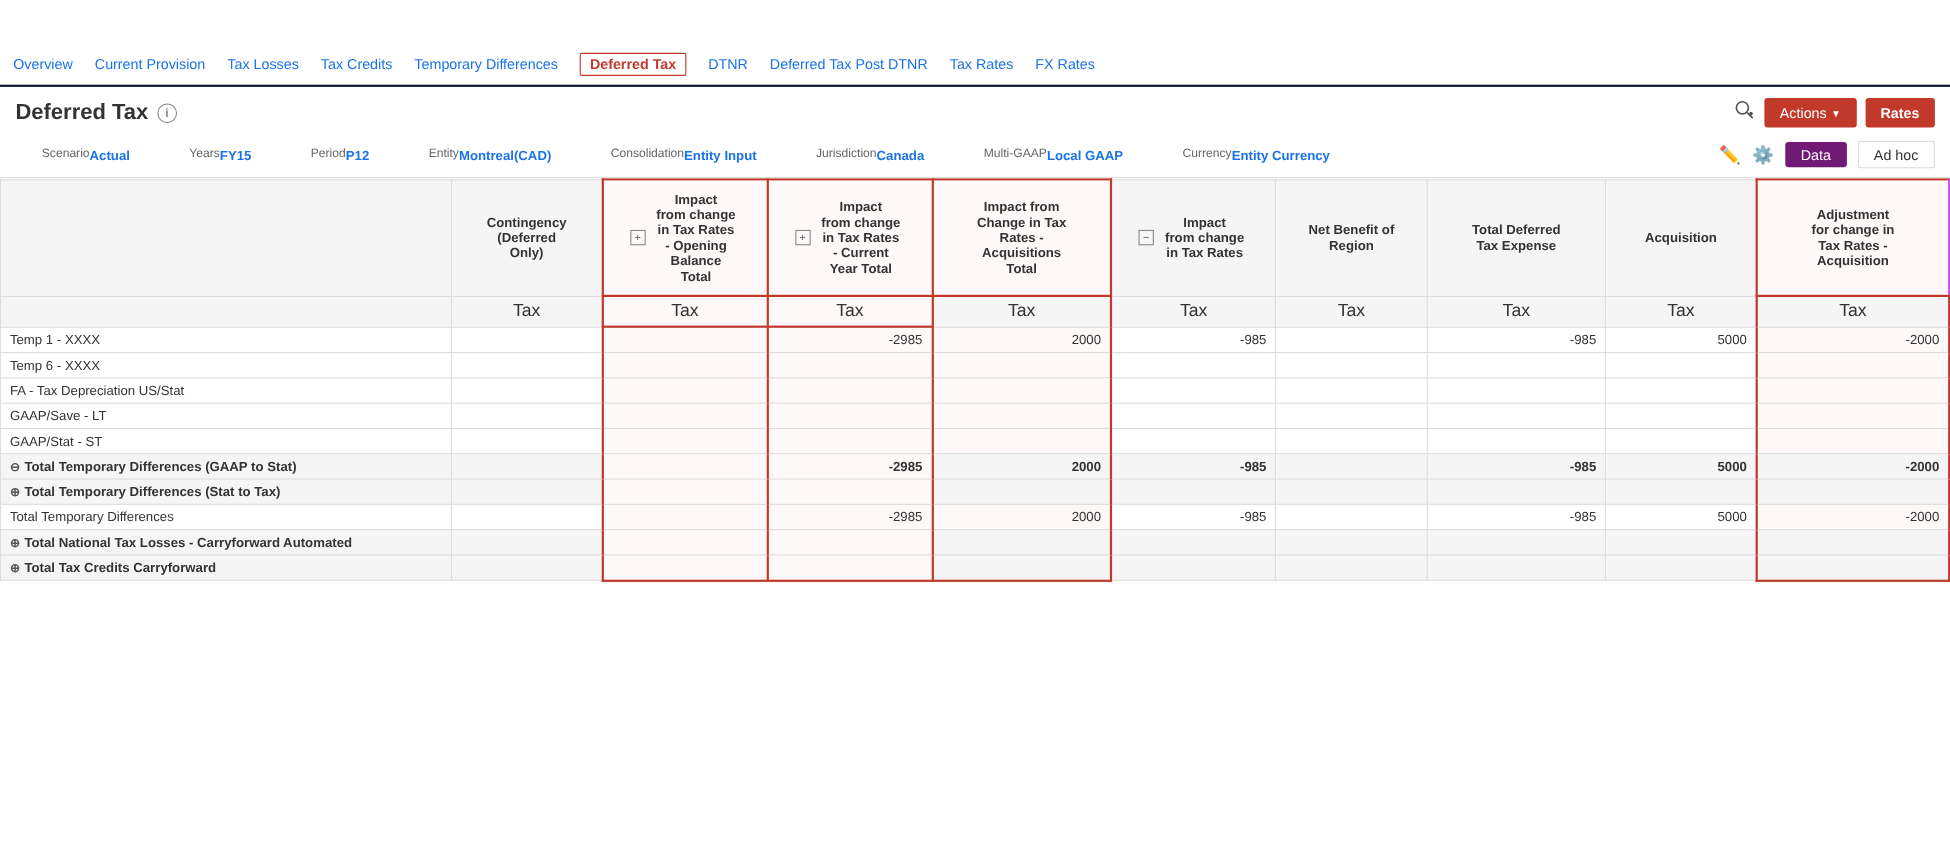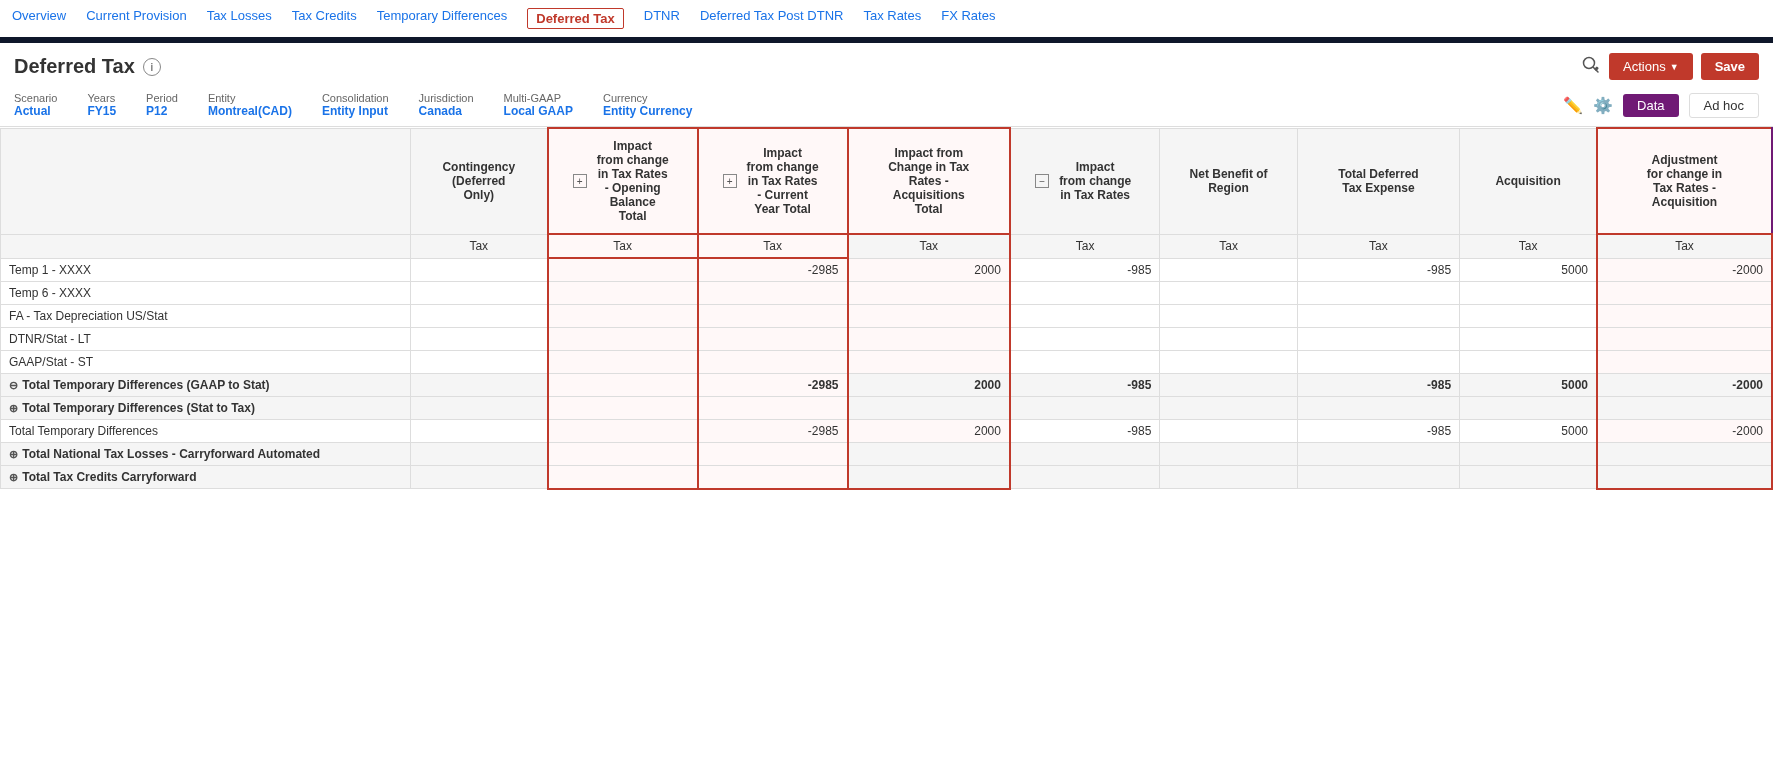--- a/index.html
+++ b/index.html
@@ -1,36 +1,36 @@
 <!DOCTYPE html>
 <html><head>
   <meta charset="utf-8">
   <style>
     * { box-sizing: border-box; margin: 0; padding: 0; }
     body { font-family: Arial, sans-serif; font-size: 12px; color: #333; background: #fff; overflow-x: hidden; }
 
     
-    .top-nav { display: flex; padding: 8px 12px; border-bottom: 6px solid #0f172a; gap: 20px; }
+    .top-nav { display: flex; align-items: center; padding: 8px 12px; border-bottom: 2px solid #0f172a; gap: 20px; margin-top: 40px; }
     .top-nav a { color: #1a73e8; text-decoration: none; font-size: 13px; cursor: pointer; white-space: nowrap; }
     .top-nav a.active { color: #c0392b; font-weight: bold; border: 1.5px solid #c0392b; padding: 2px 8px; border-radius: 2px; }
 
     
     .page-header { display: flex; align-items: center; padding: 10px 14px 6px 14px; justify-content: space-between; }
     .page-header-left { display: flex; align-items: center; gap: 8px; }
     .page-title { font-size: 20px; font-weight: bold; color: #333; }
     .info-icon { display: inline-flex; align-items: center; justify-content: center; width: 18px; height: 18px; border-radius: 50%; border: 1.5px solid #888; color: #888; font-size: 11px; font-weight: bold; cursor: pointer; }
     .page-header-right { display: flex; align-items: center; gap: 8px; }
     .btn-actions { background: #c0392b; color: #fff; border: none; padding: 6px 14px; border-radius: 3px; cursor: pointer; font-size: 13px; display: flex; align-items: center; gap: 4px; }
     .btn-actions::after { content: '▼'; font-size: 9px; }
     .btn-save { background: #c0392b; color: #fff; border: none; padding: 6px 14px; border-radius: 3px; cursor: pointer; font-size: 13px; font-weight: bold; }
     .search-icon-btn { background: none; border: none; cursor: pointer; color: #555; font-size: 16px; }
 
     
     .filter-bar { display: flex; align-items: center; padding: 6px 14px 8px 14px; gap: 30px; border-bottom: 1px solid #ddd; }
-    .filter-item { display: flex; flex-direction: column; }
+    .filter-item { display: flex; flex-direction: row; margin-left: 24px; }
     .filter-label { font-size: 11px; color: #666; }
     .filter-value { font-size: 12px; color: #1a73e8; font-weight: bold; cursor: pointer; }
     .filter-bar-right { margin-left: auto; display: flex; align-items: center; gap: 10px; }
     .icon-btn { background: none; border: none; cursor: pointer; color: #555; font-size: 16px; }
     .tab-btn { padding: 4px 14px; font-size: 13px; border: none; cursor: pointer; border-radius: 3px; }
     .tab-btn.active { background: #701a75; color: #fff; }
     .tab-btn.inactive { background: #fff; color: #333; border: 1px solid #ddd; }
 
     
     .table-wrap { overflow-x: auto; overflow-y: auto; max-height: 520px; }
@@ -41,21 +41,21 @@
     td.row-label { text-align: left; min-width: 280px; background: #fff; }
     td.row-label.bold { font-weight: bold; }
     td.num { text-align: right; min-width: 110px; }
     td.empty { background: #f9f9f9; }
 
     .header-highlighted { border: 2px solid #c0392b; background-color: #fff8f8; }
     .header-highlighted2 { border: 2px solid #c0392b; background-color: #fff8f8; }
 
     .expand-icon { color: #555; margin-right: 4px; font-size: 11px; cursor: pointer; }
     .col-header-main { font-weight: bold; font-size: 12px; text-align: center; padding: 6px 4px; }
-    .tax-label { font-size: 12px; color: #333; text-align: center; }
+    .tax-label { font-size: 16px; color: #333; text-align: center; }
 
     tr.total-row td { background: #f5f5f5; font-weight: bold; }
     tr.data-row td { background: #fff; }
 
     .col-group-btn { display: inline-block; width: 14px; height: 14px; border: 1px solid #888; text-align: center; line-height: 13px; font-size: 10px; cursor: pointer; color: #555; margin-right: 3px; vertical-align: middle; }
   </style>
 </head>
 <body>
 
 <div class="top-nav">
@@ -78,21 +78,21 @@
   </div>
   <div class="page-header-right">
     <button class="search-icon-btn" title="Search">
       <svg width="20" height="20" viewBox="0 0 20 20" fill="none" xmlns="http://www.w3.org/2000/svg">
         <circle cx="8" cy="8" r="5.5" stroke="#555" stroke-width="1.5"></circle>
         <line x1="12.5" y1="12.5" x2="17" y2="17" stroke="#555" stroke-width="1.5" stroke-linecap="round"></line>
         <rect x="13" y="14" width="4" height="3" rx="1" fill="#555" transform="rotate(-45 13 14)"></rect>
       </svg>
     </button>
     <button class="btn-actions">Actions</button>
-    <button class="btn-save">Save</button>
+    <button class="btn-save">Rates</button>
   </div>
 </div>
 
 <div class="filter-bar">
   <div class="filter-item">
     <span class="filter-label">Scenario</span>
     <span class="filter-value">Actual</span>
   </div>
   <div class="filter-item">
     <span class="filter-label">Years</span>
@@ -162,21 +162,21 @@
         </th>
         <th style="min-width:110px;">
           <div class="col-header-main">Net Benefit of<br>Region</div>
         </th>
         <th style="min-width:130px;">
           <div class="col-header-main">Total Deferred<br>Tax Expense</div>
         </th>
         <th style="min-width:110px;">
           <div class="col-header-main">Acquisition</div>
         </th>
-        <th class="header-highlighted2" style="min-width:140px; border-left:2px solid #c0392b; border-right:2px solid #701a75; border-top:2px solid #c0392b;margin-top:33px;">
+        <th class="header-highlighted2" style="min-width:140px; border-left:2px solid #c0392b; border-right:2px solid #d946ef; border-top:2px solid #c0392b;margin-top:33px;">
           <div class="col-header-main">Adjustment<br>for change in<br>Tax Rates -<br>Acquisition</div>
         </th>
       </tr>
 
       <tr>
         <th style="background:#f5f5f5;"></th>
         <th><span class="tax-label">Tax</span></th>
         <th class="header-highlighted" style="border-top:1px solid #ddd;"><span class="tax-label">Tax</span></th>
         <th class="header-highlighted" style="border-top:1px solid #ddd;"><span class="tax-label">Tax</span></th>
         <th style="border-left:2px solid #c0392b; border-right:2px solid #c0392b;"><span class="tax-label">Tax</span></th>
@@ -218,21 +218,21 @@
           <td class="num empty" style="border-left: 2px solid rgb(192, 57, 43); border-right: 2px solid rgb(192, 57, 43); background-color: rgb(255, 248, 248);"></td>
           <td class="num empty" style="border-left: 2px solid rgb(192, 57, 43); border-right: 2px solid rgb(192, 57, 43); background-color: rgb(255, 248, 248);"></td>
           <td class="num empty" style="border-left: 2px solid rgb(192, 57, 43); border-right: 2px solid rgb(192, 57, 43); background-color: rgb(255, 248, 248);"></td>
           <td class="num empty"></td>
           <td class="num empty"></td>
           <td class="num empty"></td>
           <td class="num empty"></td>
           <td class="num empty" style="border-left: 2px solid rgb(192, 57, 43); border-right: 2px solid rgb(192, 57, 43); background-color: rgb(255, 248, 248);"></td>
         </tr>
         <tr class="data-row">
-          <td class="row-label"><span>DTNR/Stat - LT</span></td>
+          <td class="row-label"><span>GAAP/Save - LT</span></td>
           <td class="num empty"></td>
           <td class="num empty" style="border-left: 2px solid rgb(192, 57, 43); border-right: 2px solid rgb(192, 57, 43); background-color: rgb(255, 248, 248);"></td>
           <td class="num empty" style="border-left: 2px solid rgb(192, 57, 43); border-right: 2px solid rgb(192, 57, 43); background-color: rgb(255, 248, 248);"></td>
           <td class="num empty" style="border-left: 2px solid rgb(192, 57, 43); border-right: 2px solid rgb(192, 57, 43); background-color: rgb(255, 248, 248);"></td>
           <td class="num empty"></td>
           <td class="num empty"></td>
           <td class="num empty"></td>
           <td class="num empty"></td>
           <td class="num empty" style="border-left: 2px solid rgb(192, 57, 43); border-right: 2px solid rgb(192, 57, 43); background-color: rgb(255, 248, 248);"></td>
         </tr>

